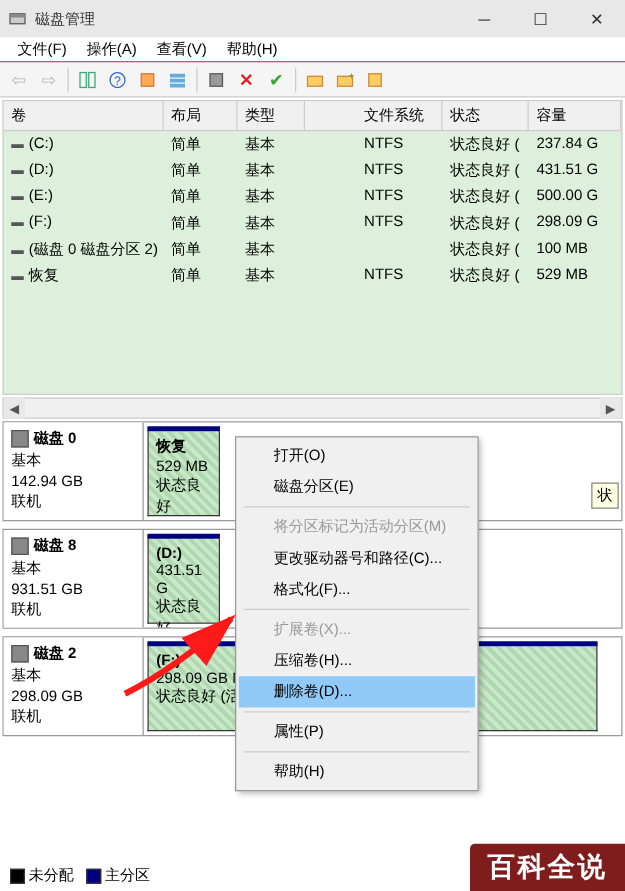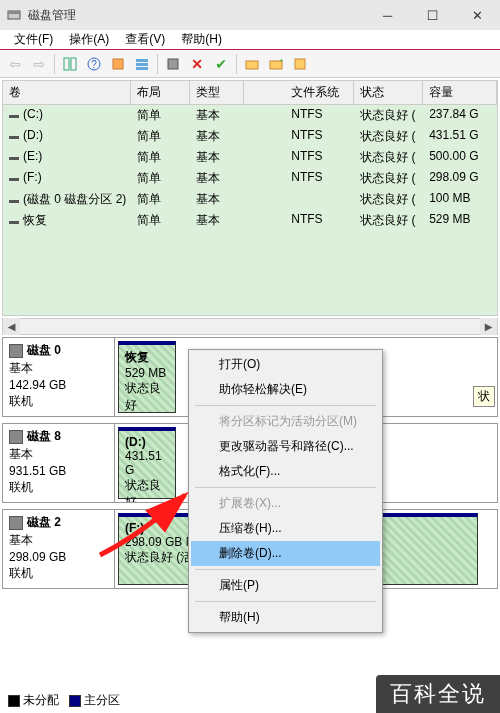--- a/index.html
+++ b/index.html
@@ -63,21 +63,21 @@
 .ctxmenu .mi { padding: 4px 20px 4px 28px; cursor: default; white-space: nowrap; }
 .ctxmenu .mi.hover { background: #91c9f7; }
 .ctxmenu .mi.disabled { color: #999; }
 .ctxmenu .msep { height: 1px; background: #ccc; margin: 3px 4px; }
 
 
 .arrow-annot { position: absolute; z-index: 200; pointer-events: none; }
 
 
 .watermark { position: absolute; right: 0; bottom: 0; z-index: 300; text-align: right; }
-.watermark .main { background: #404040; color: #fff; font-size: 22px; font-weight: normal; padding: 4px 14px; border-radius: 4px 0 0 0; letter-spacing: 2px; }
+.watermark .main { background: #7f1d1d; color: #fff; font-size: 22px; font-weight: bold; padding: 4px 14px; border-radius: 4px 0 0 0; letter-spacing: 2px; }
 .watermark .sub { color: #56c13d; font-size: 12px; padding: 2px 8px; background: rgba(255,255,255,0.85); }
 </style>
 </head>
 <body>
 
 <div class="titlebar">
   <span class="icon">
     <svg width="14" height="14" viewBox="0 0 14 14">
         <rect x="1" y="3" width="12" height="8" fill="#ccc" stroke="#555" stroke-width="1"></rect>
         <rect x="1" y="3" width="12" height="3" fill="#888"></rect>
@@ -268,21 +268,21 @@
     </div>
   </div>
 
 <div class="legend">
   <span><span class="sw" style="background:#000"></span><span>未分配</span></span>
   <span><span class="sw" style="background:#000080"></span><span>主分区</span></span>
 </div>
 
 <div class="ctxmenu" style="left:188px; top:349px">
   <div class="mi">打开(O)</div>
-  <div class="mi">助你轻松解决(E)</div>
+  <div class="mi">磁盘分区(E)</div>
   <div class="msep"></div>
   <div class="mi disabled">将分区标记为活动分区(M)</div>
   <div class="mi">更改驱动器号和路径(C)...</div>
   <div class="mi">格式化(F)...</div>
   <div class="msep"></div>
   <div class="mi disabled">扩展卷(X)...</div>
   <div class="mi">压缩卷(H)...</div>
   <div class="mi hover">删除卷(D)...</div>
   <div class="msep"></div>
   <div class="mi">属性(P)</div>

